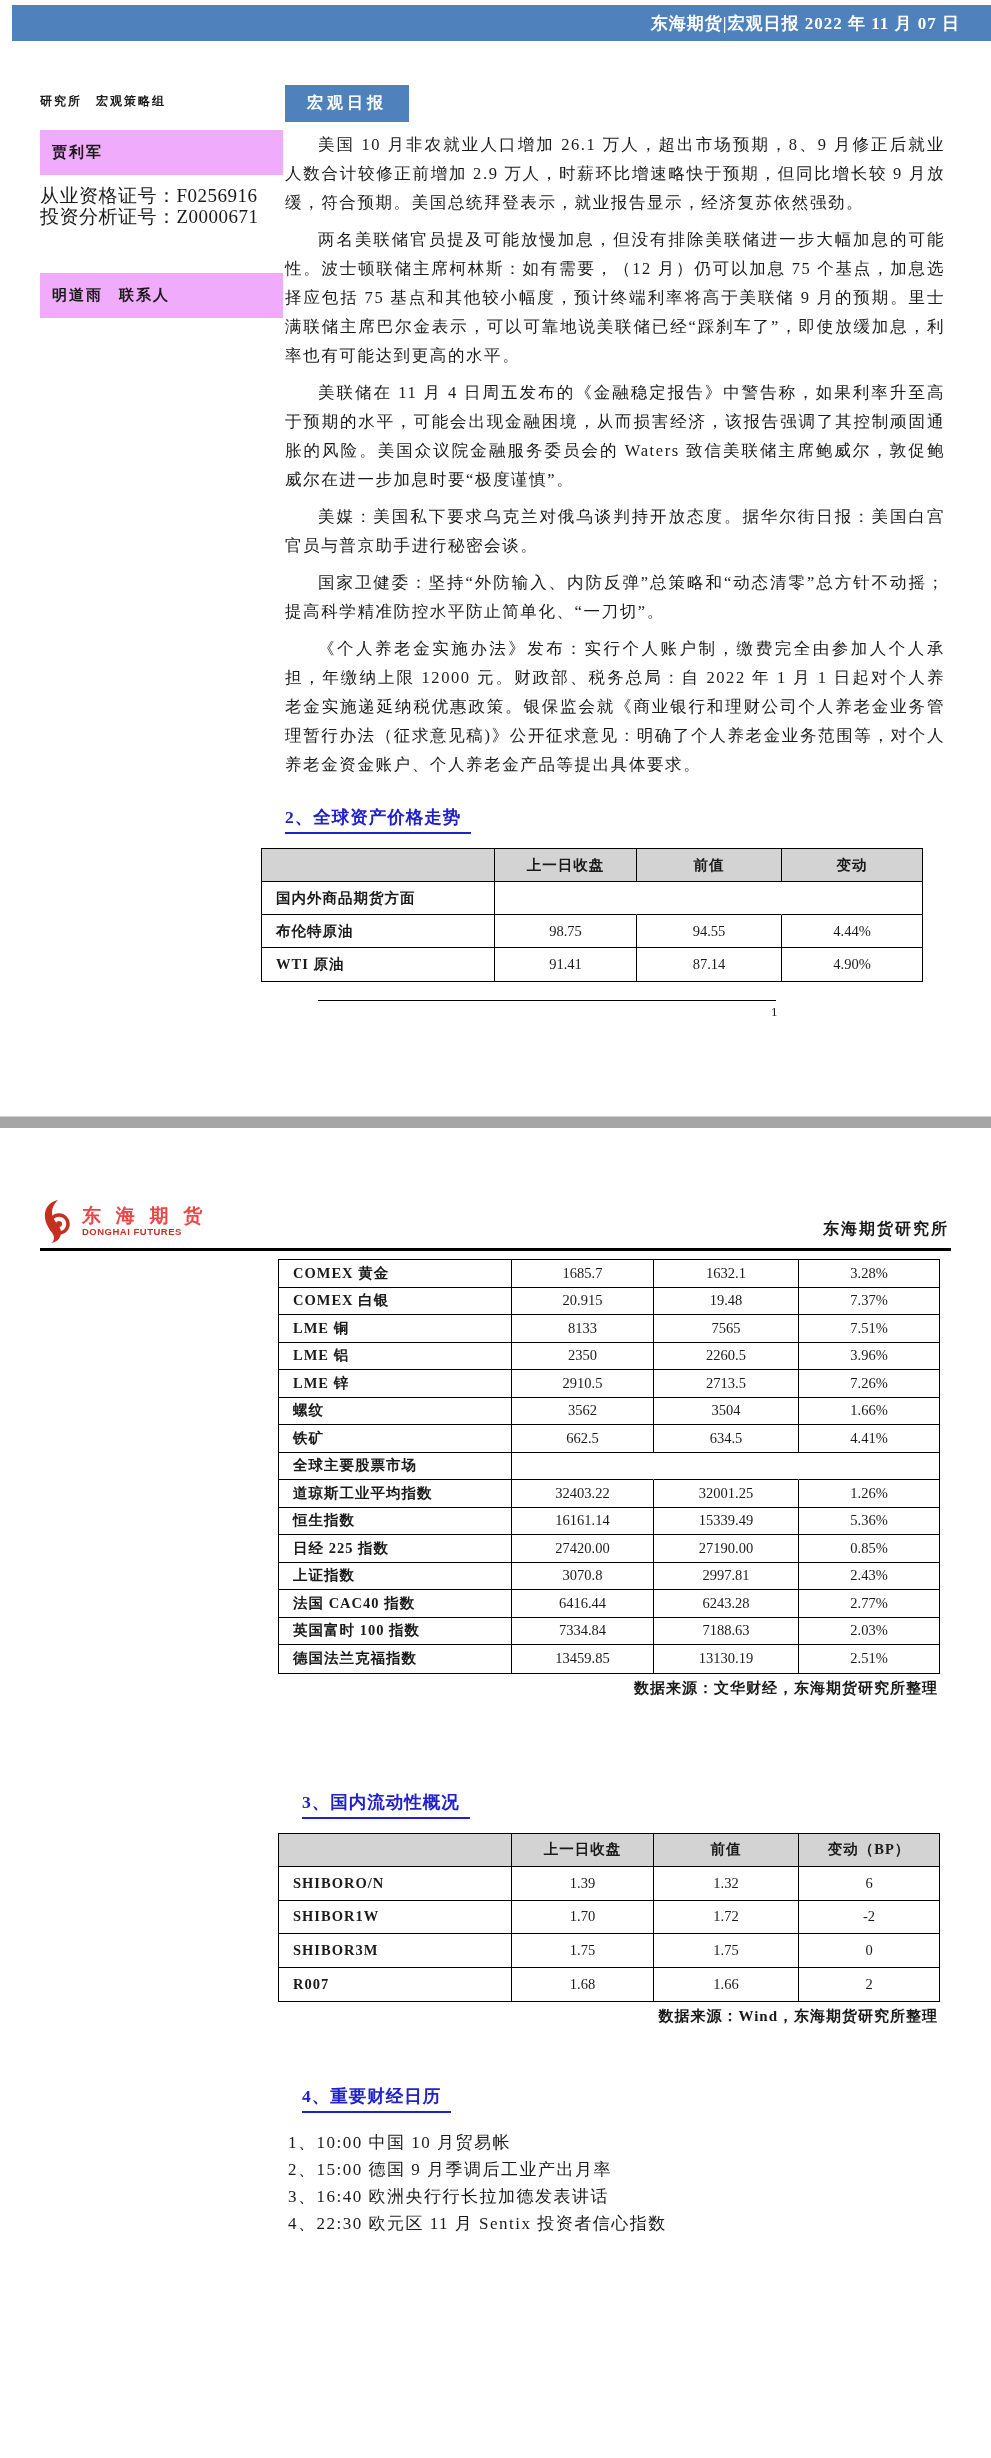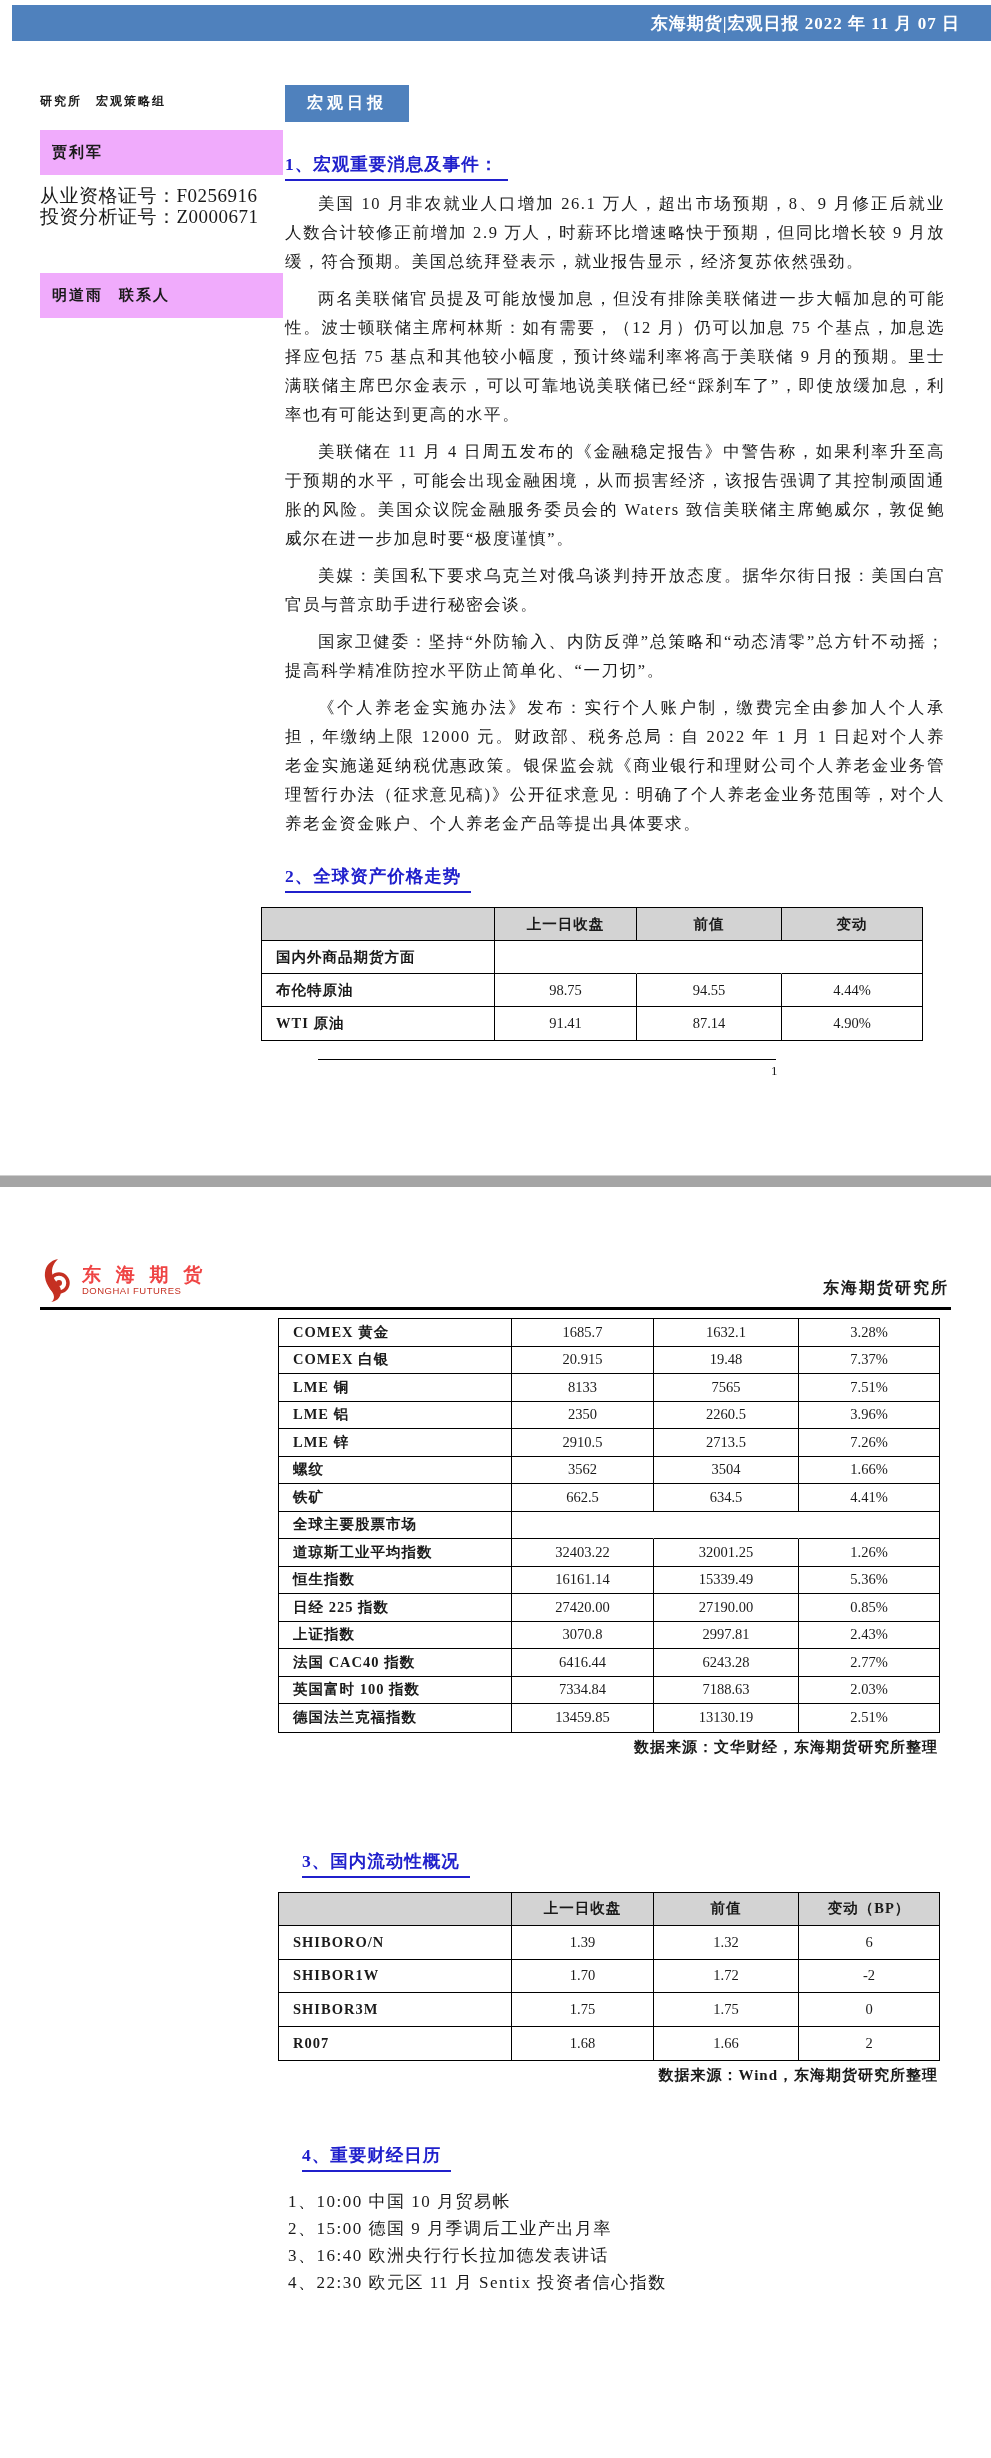--- a/index.html
+++ b/index.html
@@ -88,21 +88,21 @@
   .band { margin-top: 96px; height: 12px; background: #a5a5a5; border-top: 1px solid #cfcfcf; }
 
   
   .p2-header {
     margin-top: 70px; padding: 0 42px; display: flex;
     align-items: flex-end; justify-content: space-between;
   }
   .logo { display: flex; align-items: center; }
   .logo-icon { width: 32px; height: 46px; margin-right: 8px; }
   .logo-text-cn { color: #ef4444; font-weight: bold; font-size: 19px; letter-spacing: 5px; line-height: 20px; }
-  .logo-text-en { color: #c53022; font-weight: normal; font-size: 9.5px;
+  .logo-text-en { color: #c53022; font-weight: bold; font-size: 9.5px;
     font-family: "Liberation Sans", sans-serif; letter-spacing: 0.5px; }
   .p2-right-title { font-weight: bold; font-size: 16px; letter-spacing: 2px; padding-bottom: 4px; }
   .p2-rule { margin: 4px 40px 0 40px; border-top: 3px solid #000; }
   .t-cont { margin-left: 278px; margin-top: 8px; }
   .h3-wrap { margin-left: 302px; margin-top: 92px; }
   .t3 { margin-left: 278px; margin-top: 14px; }
   .t3 th, .t3 td { height: 33.5px; }
   .h4-wrap { margin-left: 302px; margin-top: 58px; }
 
   .calendar { margin-left: 288px; margin-top: 16px; }
@@ -130,23 +130,20 @@
         <div>投资分析证号：Z0000671</div>
       </div>
     <div class="gray-box contact-box">
       <span>明道雨</span><span>联系人</span>
     </div>
   </aside>
 
   <main class="main">
     <div class="badge">宏观日报</div>
 
-    <div class="h1-gap">
-      <span class="sec-heading">1、宏观重要消息及事件：</span>
-    </div>
 
     <div>
 
         <p class="para">美国 10 月非农就业人口增加 26.1 万人，超出市场预期，8、9 月修正后就业人数合计较修正前增加 2.9 万人，时薪环比增速略快于预期，但同比增长较 9 月放缓，符合预期。美国总统拜登表示，就业报告显示，经济复苏依然强劲。</p>
 
         <p class="para">两名美联储官员提及可能放慢加息，但没有排除美联储进一步大幅加息的可能性。波士顿联储主席柯林斯：如有需要，（12 月）仍可以加息 75 个基点，加息选择应包括 75 基点和其他较小幅度，预计终端利率将高于美联储 9 月的预期。里士满联储主席巴尔金表示，可以可靠地说美联储已经“踩刹车了”，即使放缓加息，利率也有可能达到更高的水平。</p>
 
         <p class="para">美联储在 11 月 4 日周五发布的《金融稳定报告》中警告称，如果利率升至高于预期的水平，可能会出现金融困境，从而损害经济，该报告强调了其控制顽固通胀的风险。美国众议院金融服务委员会的 Waters 致信美联储主席鲍威尔，敦促鲍威尔在进一步加息时要“极度谨慎”。</p>
 
         <p class="para">美媒：美国私下要求乌克兰对俄乌谈判持开放态度。据华尔街日报：美国白宫官员与普京助手进行秘密会谈。</p>

